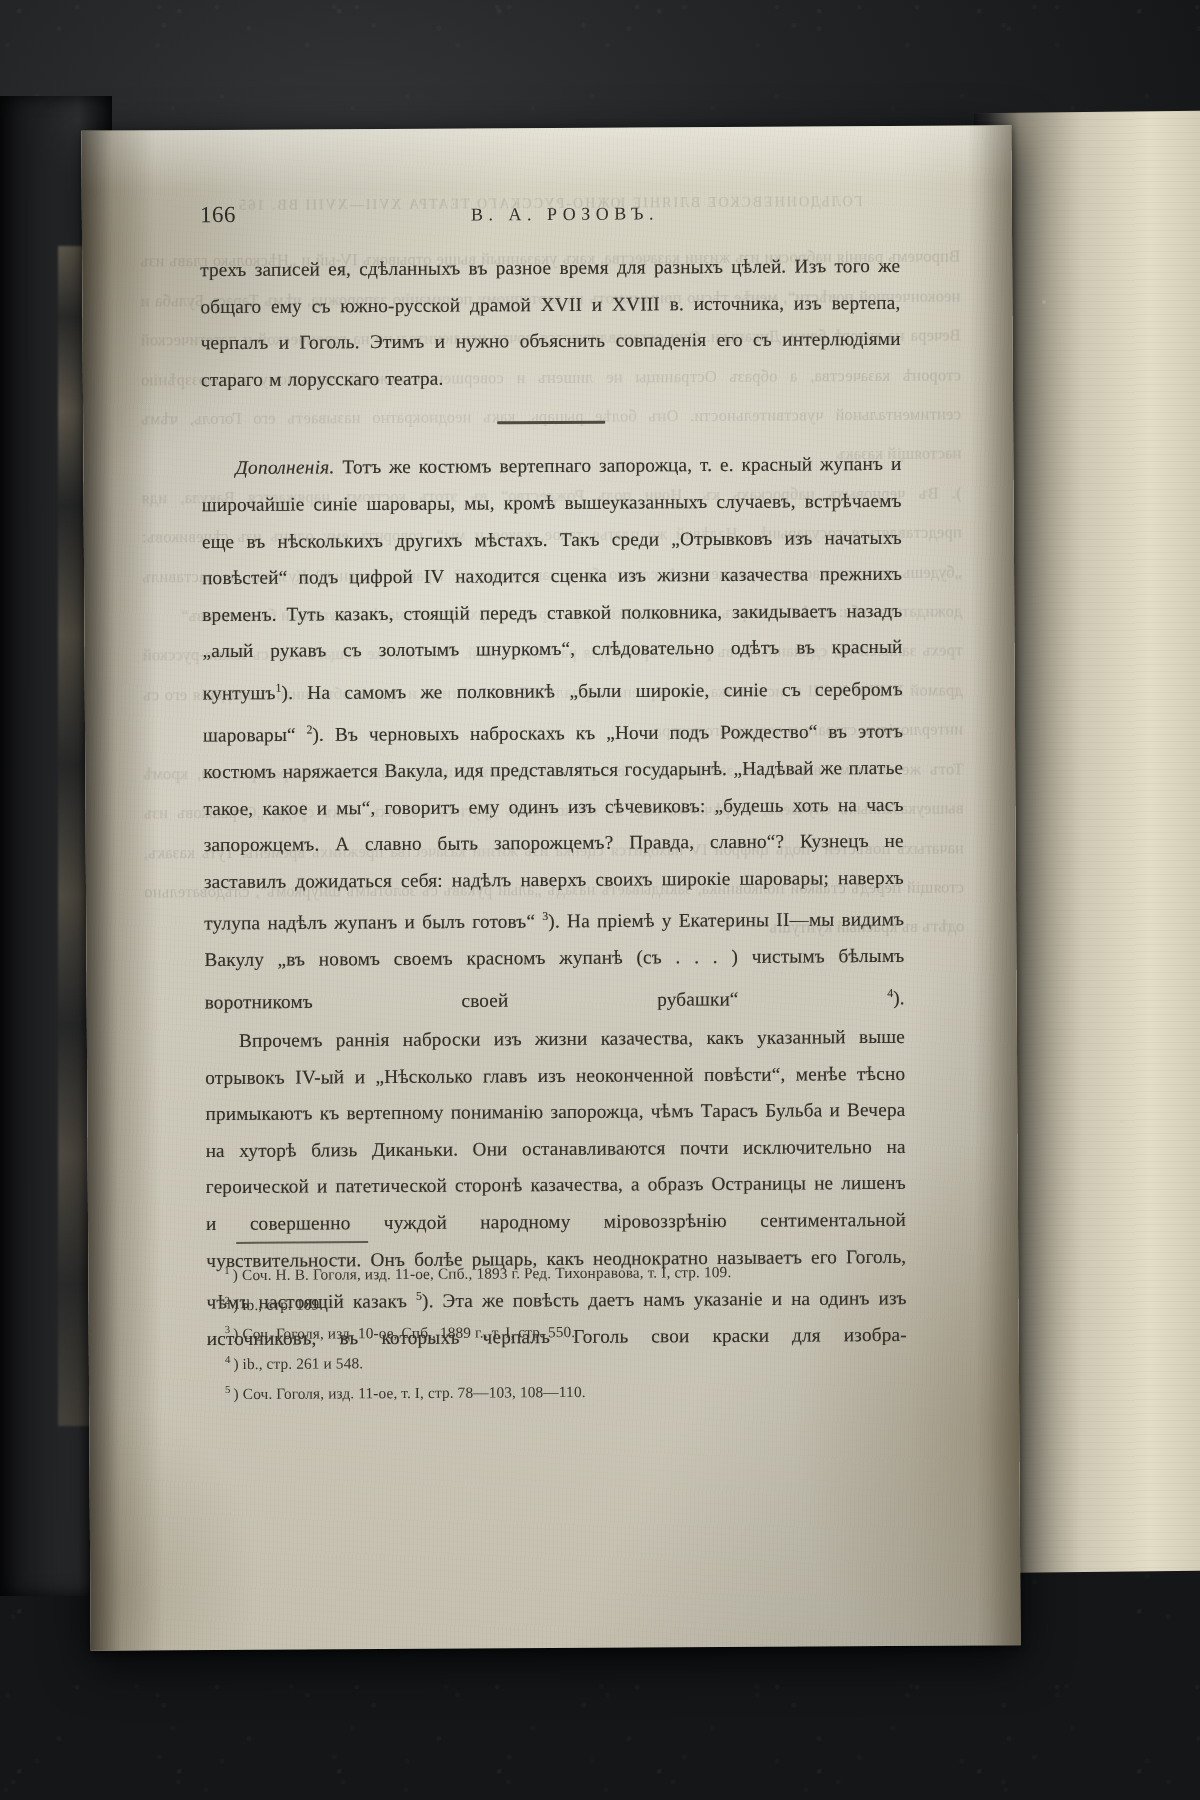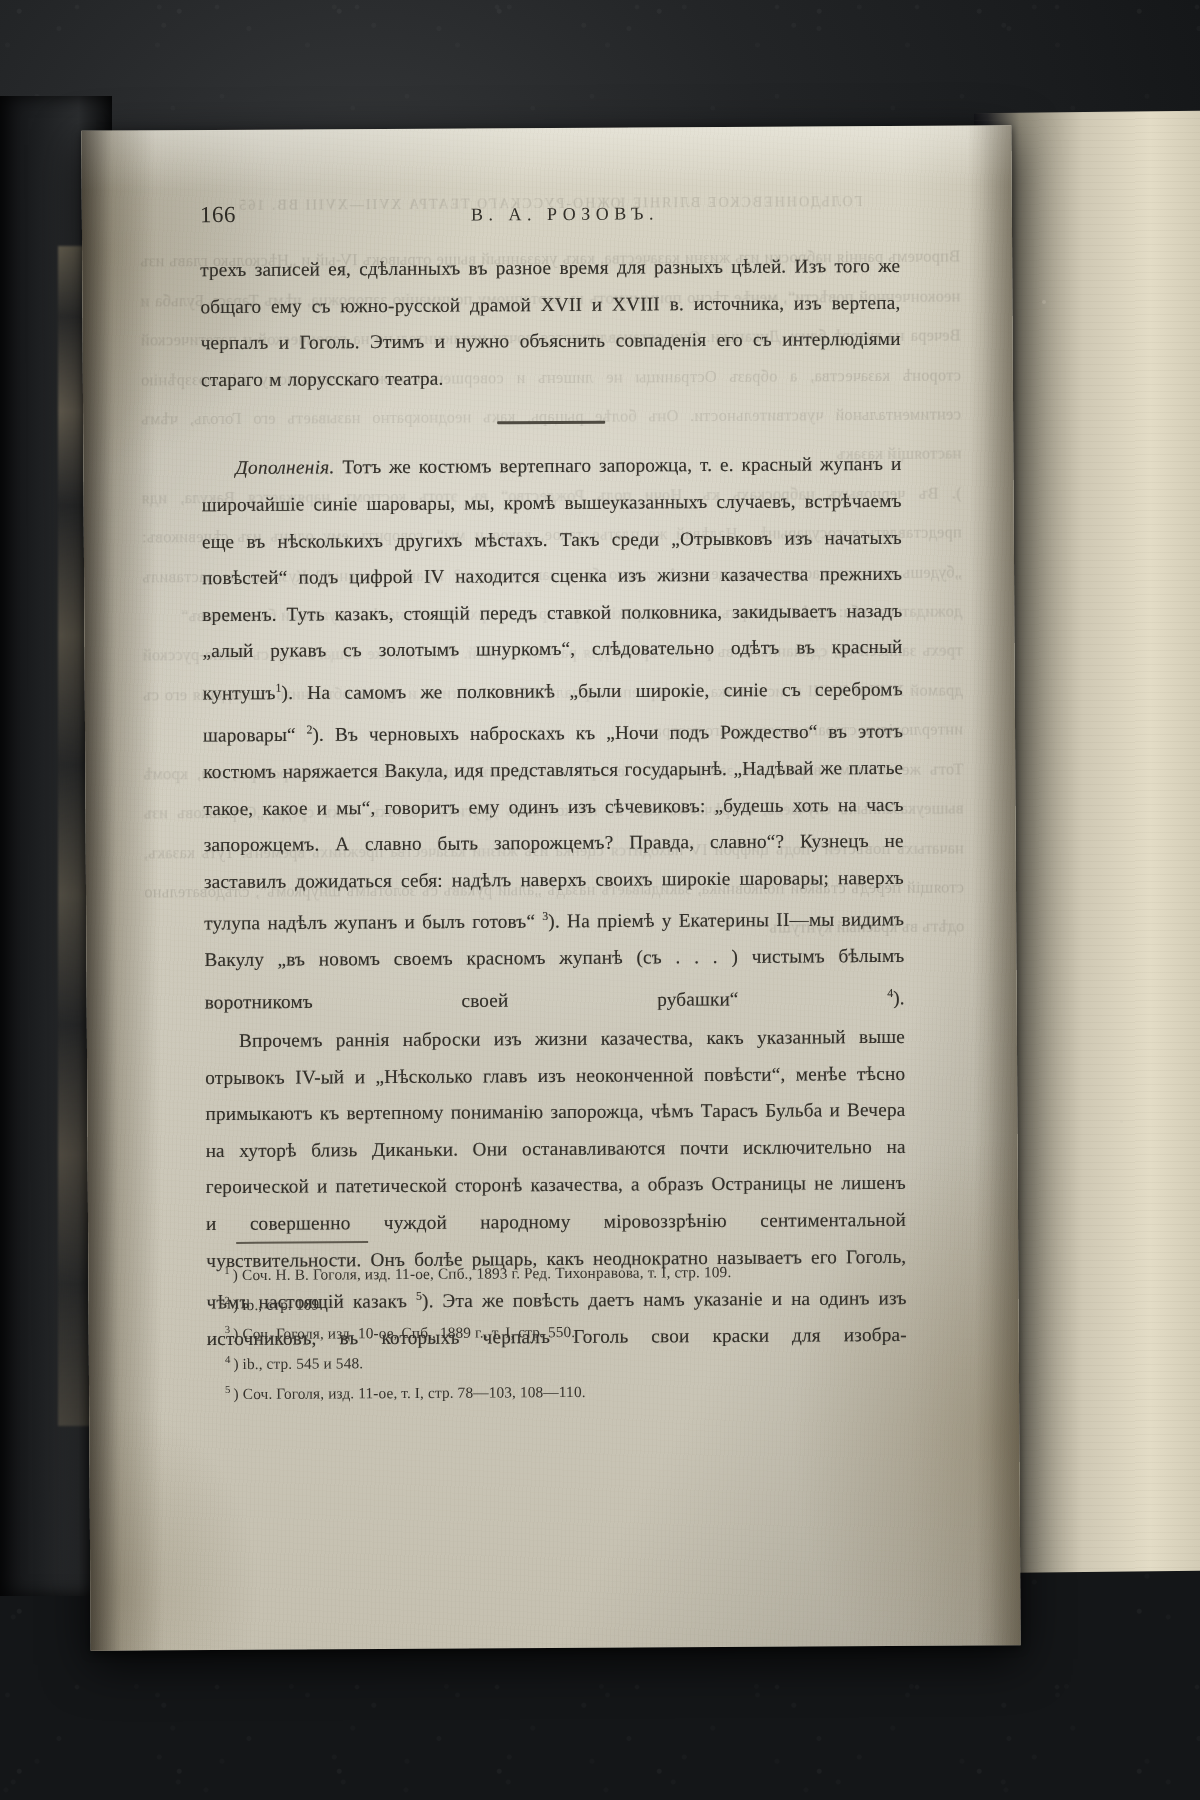--- a/index.html
+++ b/index.html
@@ -305,21 +305,21 @@
       <div class="fn-line">
         <span class="marker">1</span><span>) Соч. Н. В. Гоголя, изд. 11-ое, Спб., 1893 г. Ред. Тихонравова, т. I, стр. 109.</span>
       </div>
       <div class="fn-line">
         <span class="marker">2</span><span>) ib., стр. 109.</span>
       </div>
       <div class="fn-line">
         <span class="marker">3</span><span>) Соч. Гоголя, изд. 10-ое, Спб., 1889 г., т. I, стр. 550.</span>
       </div>
       <div class="fn-line">
-        <span class="marker">4</span><span>) ib., стр. 545 и 548.</span>
+        <span class="marker">4</span><span>) ib., стр. 261 и 548.</span>
       </div>
       <div class="fn-line">
         <span class="marker">5</span><span>) Соч. Гоголя, изд. 11-ое, т. I, стр. 78—103, 108—110.</span>
       </div>
     </div>
 
   </div>
 
   <div class="speck" style="left:168px;top:470px;width:3px;height:3px;"></div>
   <div class="speck" style="left:1042px;top:300px;width:4px;height:4px;opacity:.3"></div>

